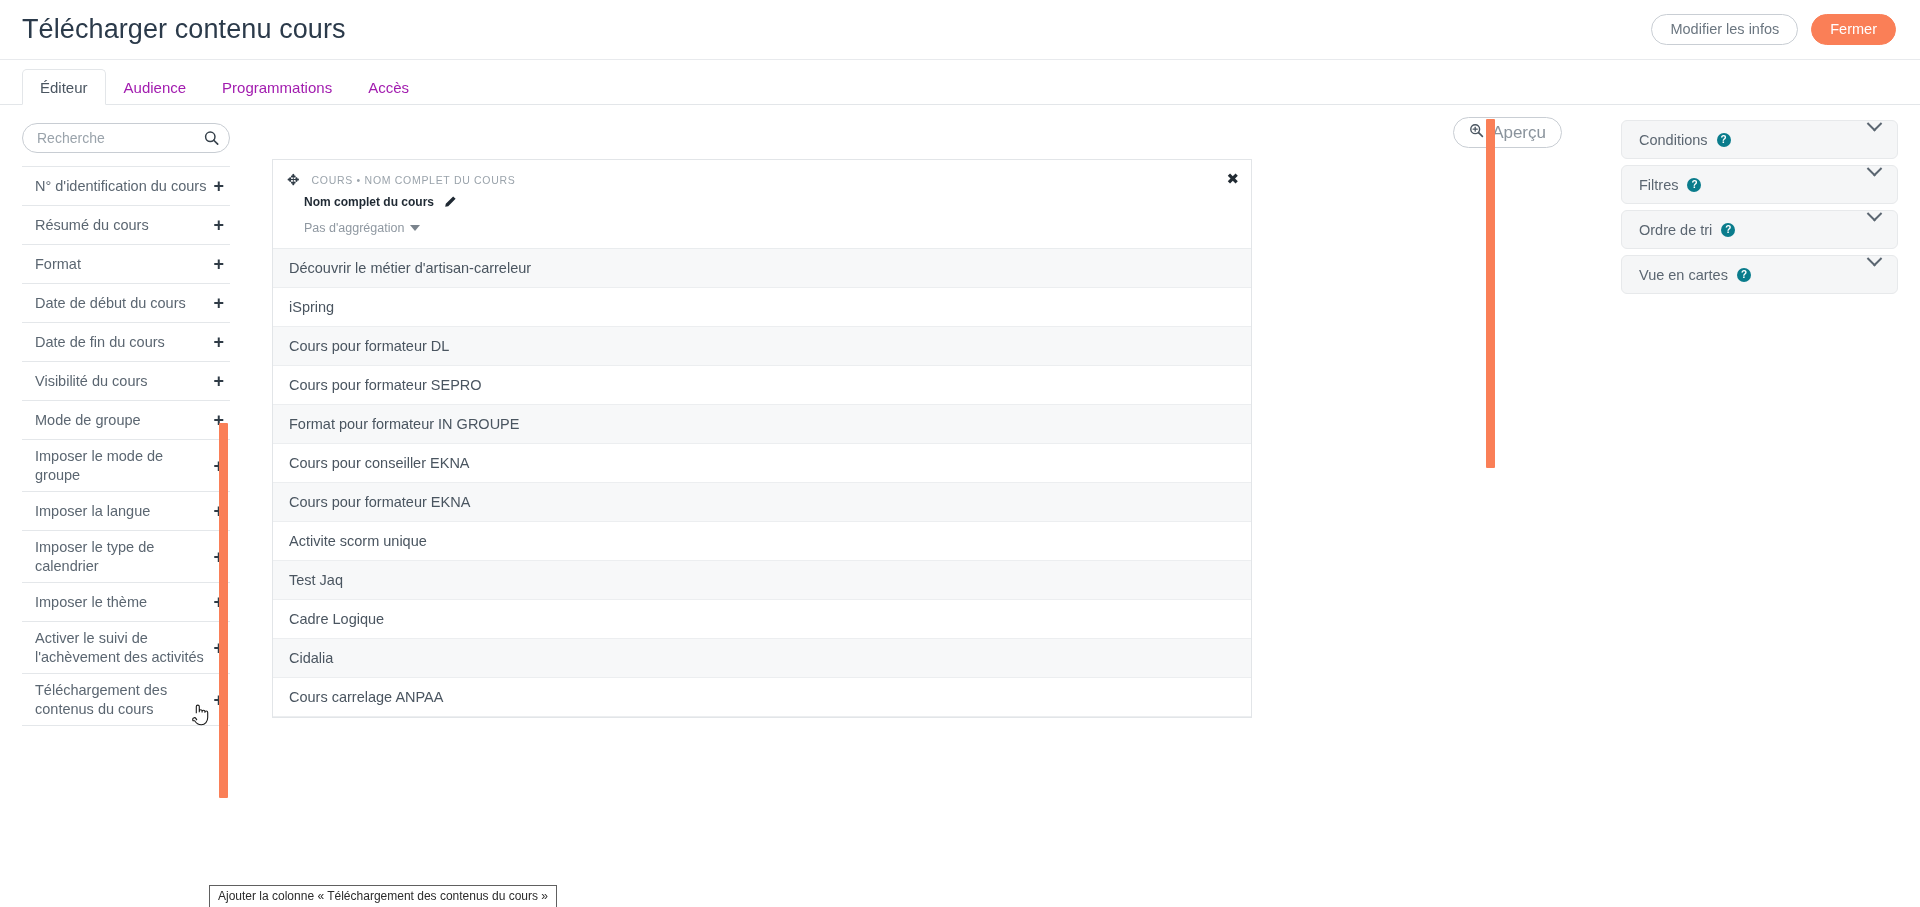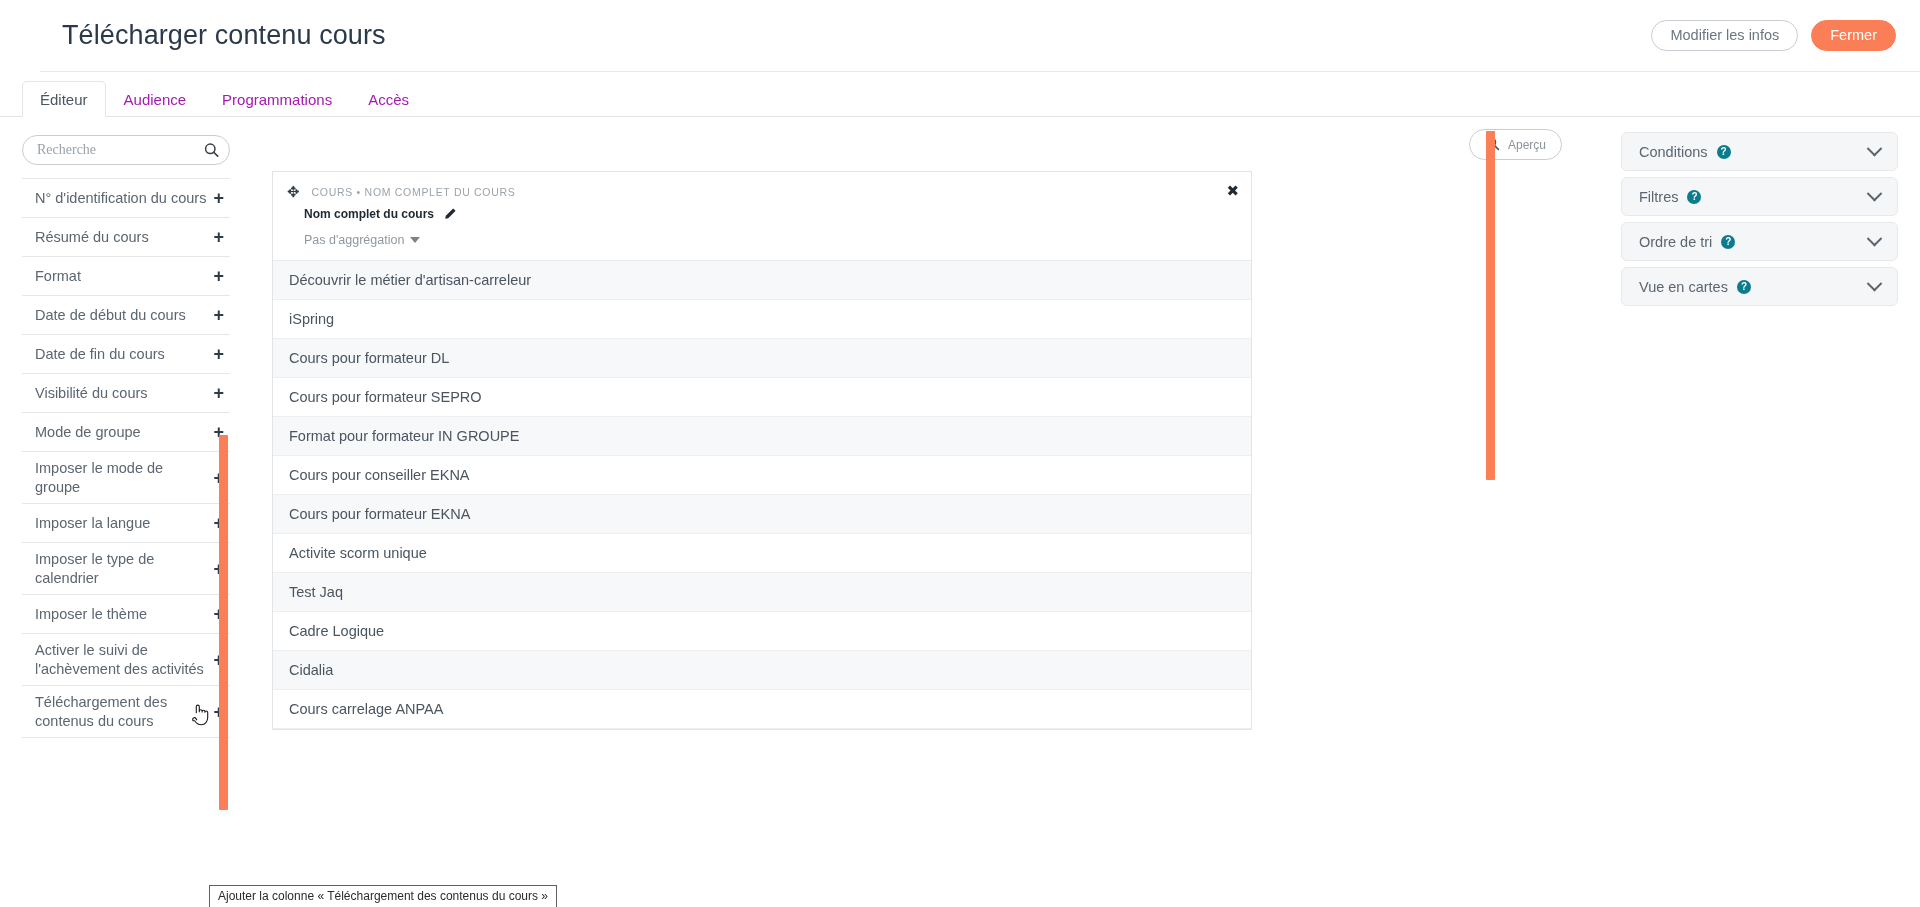--- a/index.html
+++ b/index.html
@@ -9,27 +9,26 @@
     width: 1920px; height: 907px;
     overflow: hidden;
     background: #ffffff;
     font-family: "Liberation Sans", "DejaVu Sans", sans-serif;
     color: #3c4043;
   }
 
   
   .page-header {
     position: relative;
-    height: 72px;
+    height: 60px;
     border-bottom: 1px solid #e8eaed;
     display: flex;
     align-items: center;
     padding: 0 24px 0 22px;
     background: #fff;
-    margin-left: 40px;
   }
   .page-title {
     font-size: 27px;
     font-weight: 400;
     color: #2b3a4a;
     letter-spacing: .1px;
     line-height: 1;
     margin: 0;
     flex: 1;
   }
@@ -103,21 +102,21 @@
     height: 100%;
   }
   .search-wrap { position: relative; margin-bottom: 13px; }
   .search-input {
     width: 100%;
     height: 30px;
     border: 1px solid #c8cdd3;
     border-radius: 16px;
     padding: 0 34px 0 14px;
     font-size: 14px;
-    font-family: Liberation Serif, serif;
+    font-family: Liberation Sans, sans-serif;
     color: #3b82f6;
     outline: none;
     background: #fff;
   }
   .search-input::placeholder { color: #9aa3ab; }
   .search-icon {
     position: absolute;
     right: 11px; top: 50%;
     transform: translateY(-50%);
     width: 15px; height: 15px;
@@ -181,21 +180,21 @@
   }
   .btn-preview {
     display: inline-flex;
     align-items: center;
     gap: 8px;
     border: 1px solid #c9ced4;
     border-radius: 17px;
     background: #fff;
     height: 31px;
     padding: 0 15px;
-    font-size: 12px;
+    font-size: 17px;
     color: #8a939c;
     cursor: pointer;
   }
   .btn-preview svg { flex: 0 0 auto; }
 
   .column-card {
     border: 1px solid #e2e5e8;
     background: #fff;
     width: 980px;
     max-width: 100%;
@@ -276,21 +275,20 @@
     width: 320px;
     flex: 0 0 320px;
     padding: 15px 22px 0 21px;
   }
   .accordion {
     background: #f5f6f7;
     border: 1px solid #e7e9eb;
     border-radius: 6px;
     height: 39px;
     display: flex;
-    align-items: center;
     justify-content: space-between;
     padding: 0 17px 0 17px;
     margin-bottom: 6px;
     cursor: pointer;
   }
   .accordion .acc-left {
     display: flex;
     align-items: center;
     gap: 9px;
     font-size: 14.5px;

